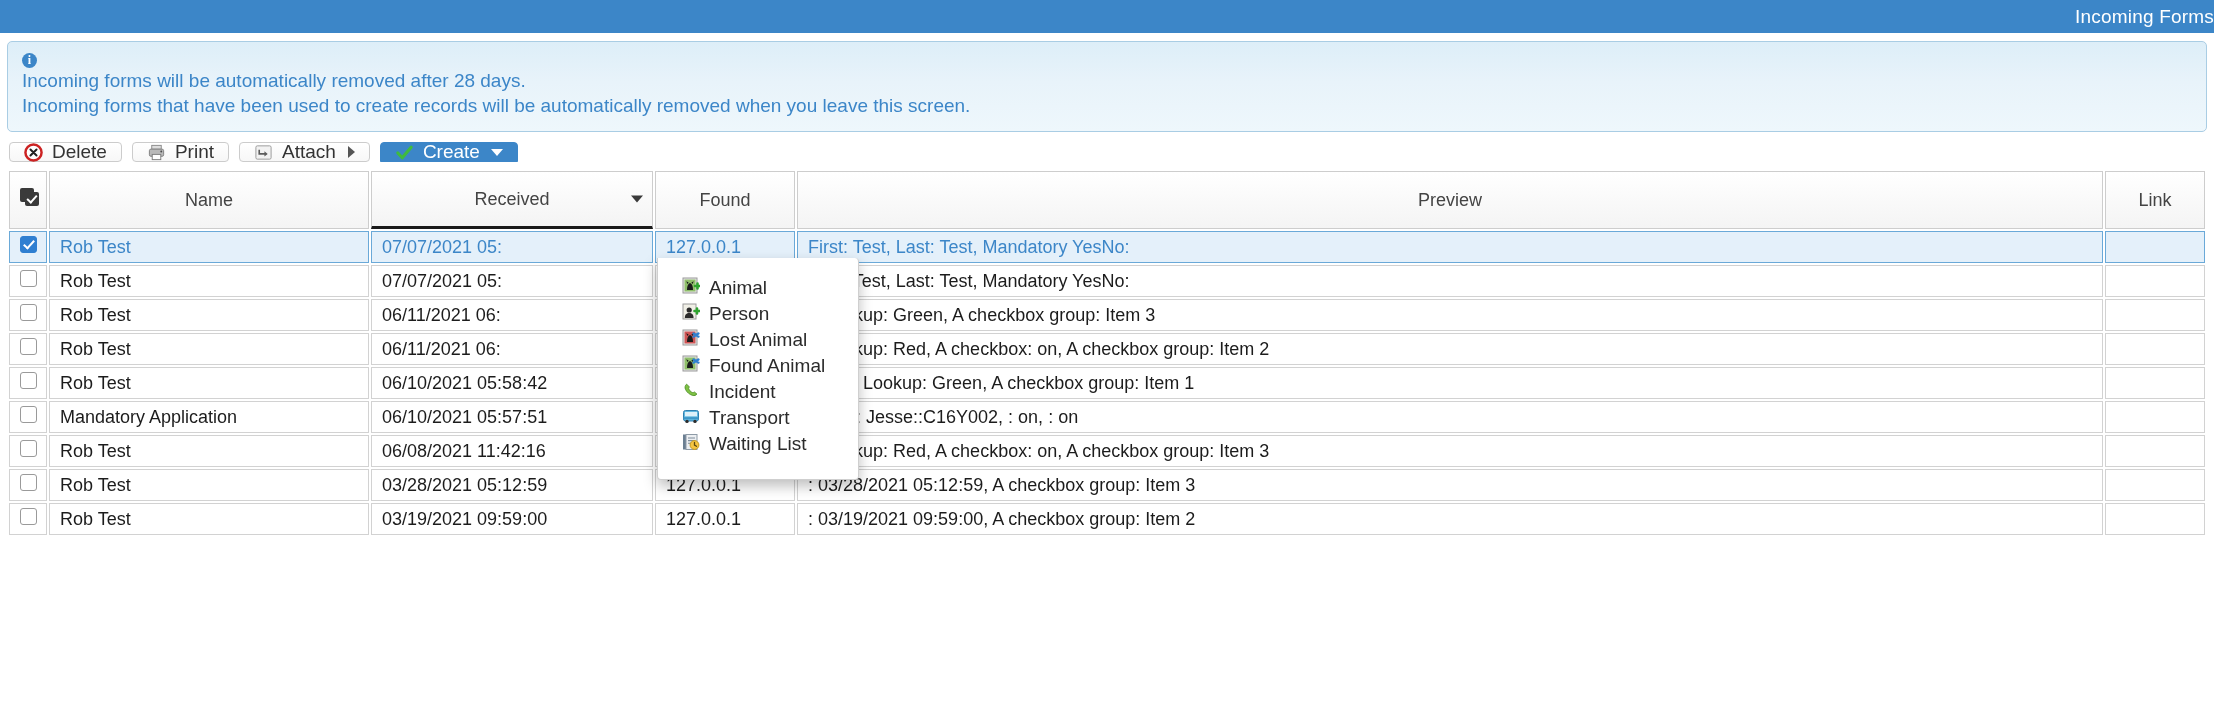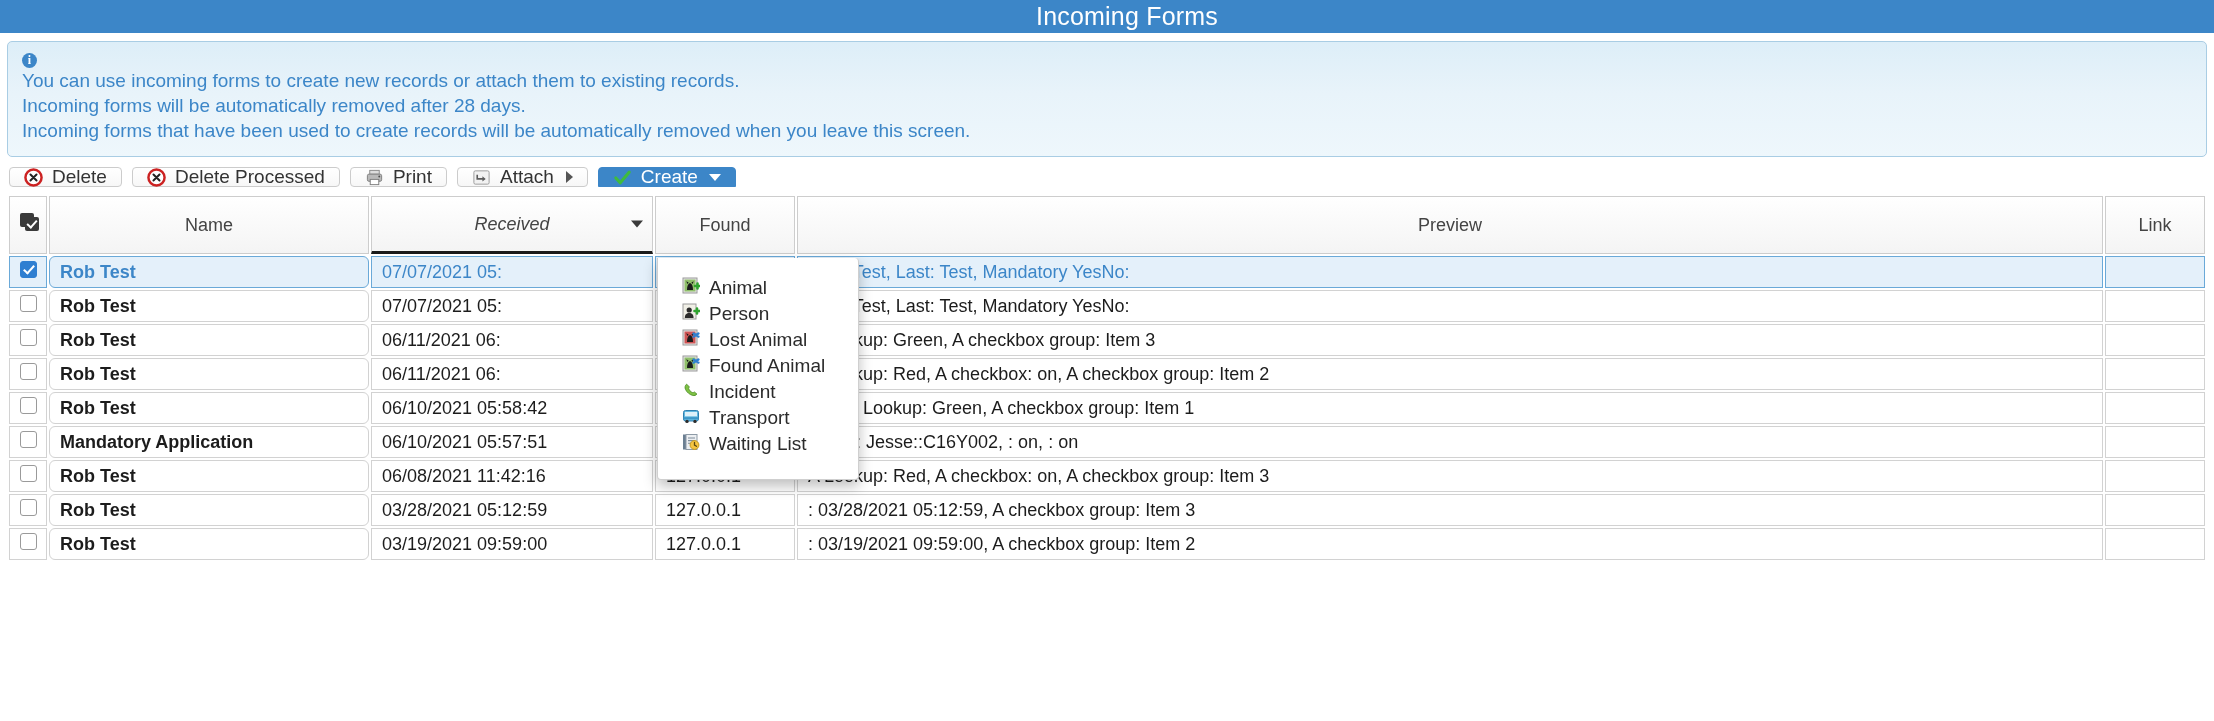--- a/index.html
+++ b/index.html
@@ -11,22 +11,22 @@
     overflow: hidden;
   }
 
   
   .titlebar {
     height: 33px;
     background: #3c86c8;
     color: #ffffff;
     display: flex;
     align-items: center;
-    justify-content: center;
-    font-size: 25px;
+    justify-content: flex-end;
+    font-size: 19px;
     letter-spacing: .2px;
     padding-left: 40px;
   }
 
   
   .infowrap { padding: 8px 7px 0 7px; }
   .infopanel {
     border: 1px solid #a9cde4;
     border-radius: 5px;
     background: linear-gradient(to bottom, #ddeef8 0%, #e8f3fa 45%, #eef7fc 100%);
@@ -139,38 +139,38 @@
     background: linear-gradient(to bottom, #ffffff 0%, #f4f4f4 100%);
     border: 1px solid #cdcdcd;
     font-weight: normal;
     font-size: 18px;
     color: #444444;
     height: 24px;
     padding: 16px 10px;
     text-align: center;
     position: relative;
   }
-  table.grid th.sorted { border-bottom: 3px solid #1a1a1a; font-style: italic; }
+  table.grid th.sorted { border-bottom: 3px solid #1a1a1a; }
   table.grid td {
     border: 1px solid #d2d2d2;
     height: 32px;
     font-size: 18px;
     color: #1c1c1c;
     padding: 0 10px;
     vertical-align: middle;
     background: #ffffff;
     overflow: hidden;
     white-space: nowrap;
   }
   tr.selected td {
     background: #e4f0fa;
     border-color: #6aa9d8;
     color: #3c86c8;
   }
-  td.name-cell { font-weight: bold; border-radius: 6px; }
+  td.name-cell { font-weight: normal; }
   tr.selected td.name-cell { color: #3c86c8; }
 
   .cbox {
     width: 17px; height: 17px; flex: 0 0 17px;
     border: 1px solid #9a9a9a;
     border-radius: 3px;
     background: #ffffff;
     display: inline-block;
     position: relative;
   }
@@ -232,43 +232,35 @@
 
 <div class="titlebar">
   <span>Incoming Forms</span>
 </div>
 
 <div class="infowrap">
   <div class="infopanel">
     <div class="infoline first">
       <span class="info-icon">i</span>
     </div>
-    <div class="infoline">You can use incoming forms to create new records or attach them to existing records.</div>
     <div class="infoline">Incoming forms will be automatically removed after 28 days.</div>
     <div class="infoline">Incoming forms that have been used to create records will be automatically removed when you leave this screen.</div>
   </div>
 </div>
 
 <div class="toolbar">
 
   <div class="btn">
     <svg class="ic" viewBox="0 0 20 20">
       <circle cx="10" cy="10" r="8.5" fill="#ffffff" stroke="#cc2222" stroke-width="2.6"></circle>
       <path d="M6.8 6.8 L13.2 13.2 M13.2 6.8 L6.8 13.2" stroke="#222222" stroke-width="2.1" stroke-linecap="round"></path>
     </svg>
     <span>Delete</span>
   </div>
 
-  <div class="btn">
-    <svg class="ic" viewBox="0 0 20 20">
-      <circle cx="10" cy="10" r="8.5" fill="#ffffff" stroke="#cc2222" stroke-width="2.6"></circle>
-      <path d="M6.8 6.8 L13.2 13.2 M13.2 6.8 L6.8 13.2" stroke="#222222" stroke-width="2.1" stroke-linecap="round"></path>
-    </svg>
-    <span>Delete Processed</span>
-  </div>
 
   <div class="btn">
     <svg class="ic" viewBox="0 0 20 20">
       <rect x="5" y="2.5" width="10" height="4" fill="#dddddd" stroke="#8a8a8a" stroke-width="1"></rect>
       <rect x="2.5" y="6.5" width="15" height="7.5" rx="1.6" fill="#b9b9b9" stroke="#7e7e7e" stroke-width="1"></rect>
       <rect x="5.5" y="12" width="9" height="5.5" fill="#ffffff" stroke="#7e7e7e" stroke-width="1"></rect>
       <circle cx="15" cy="9" r="1" fill="#4a4a4a"></circle>
     </svg>
     <span>Print</span>
   </div>

